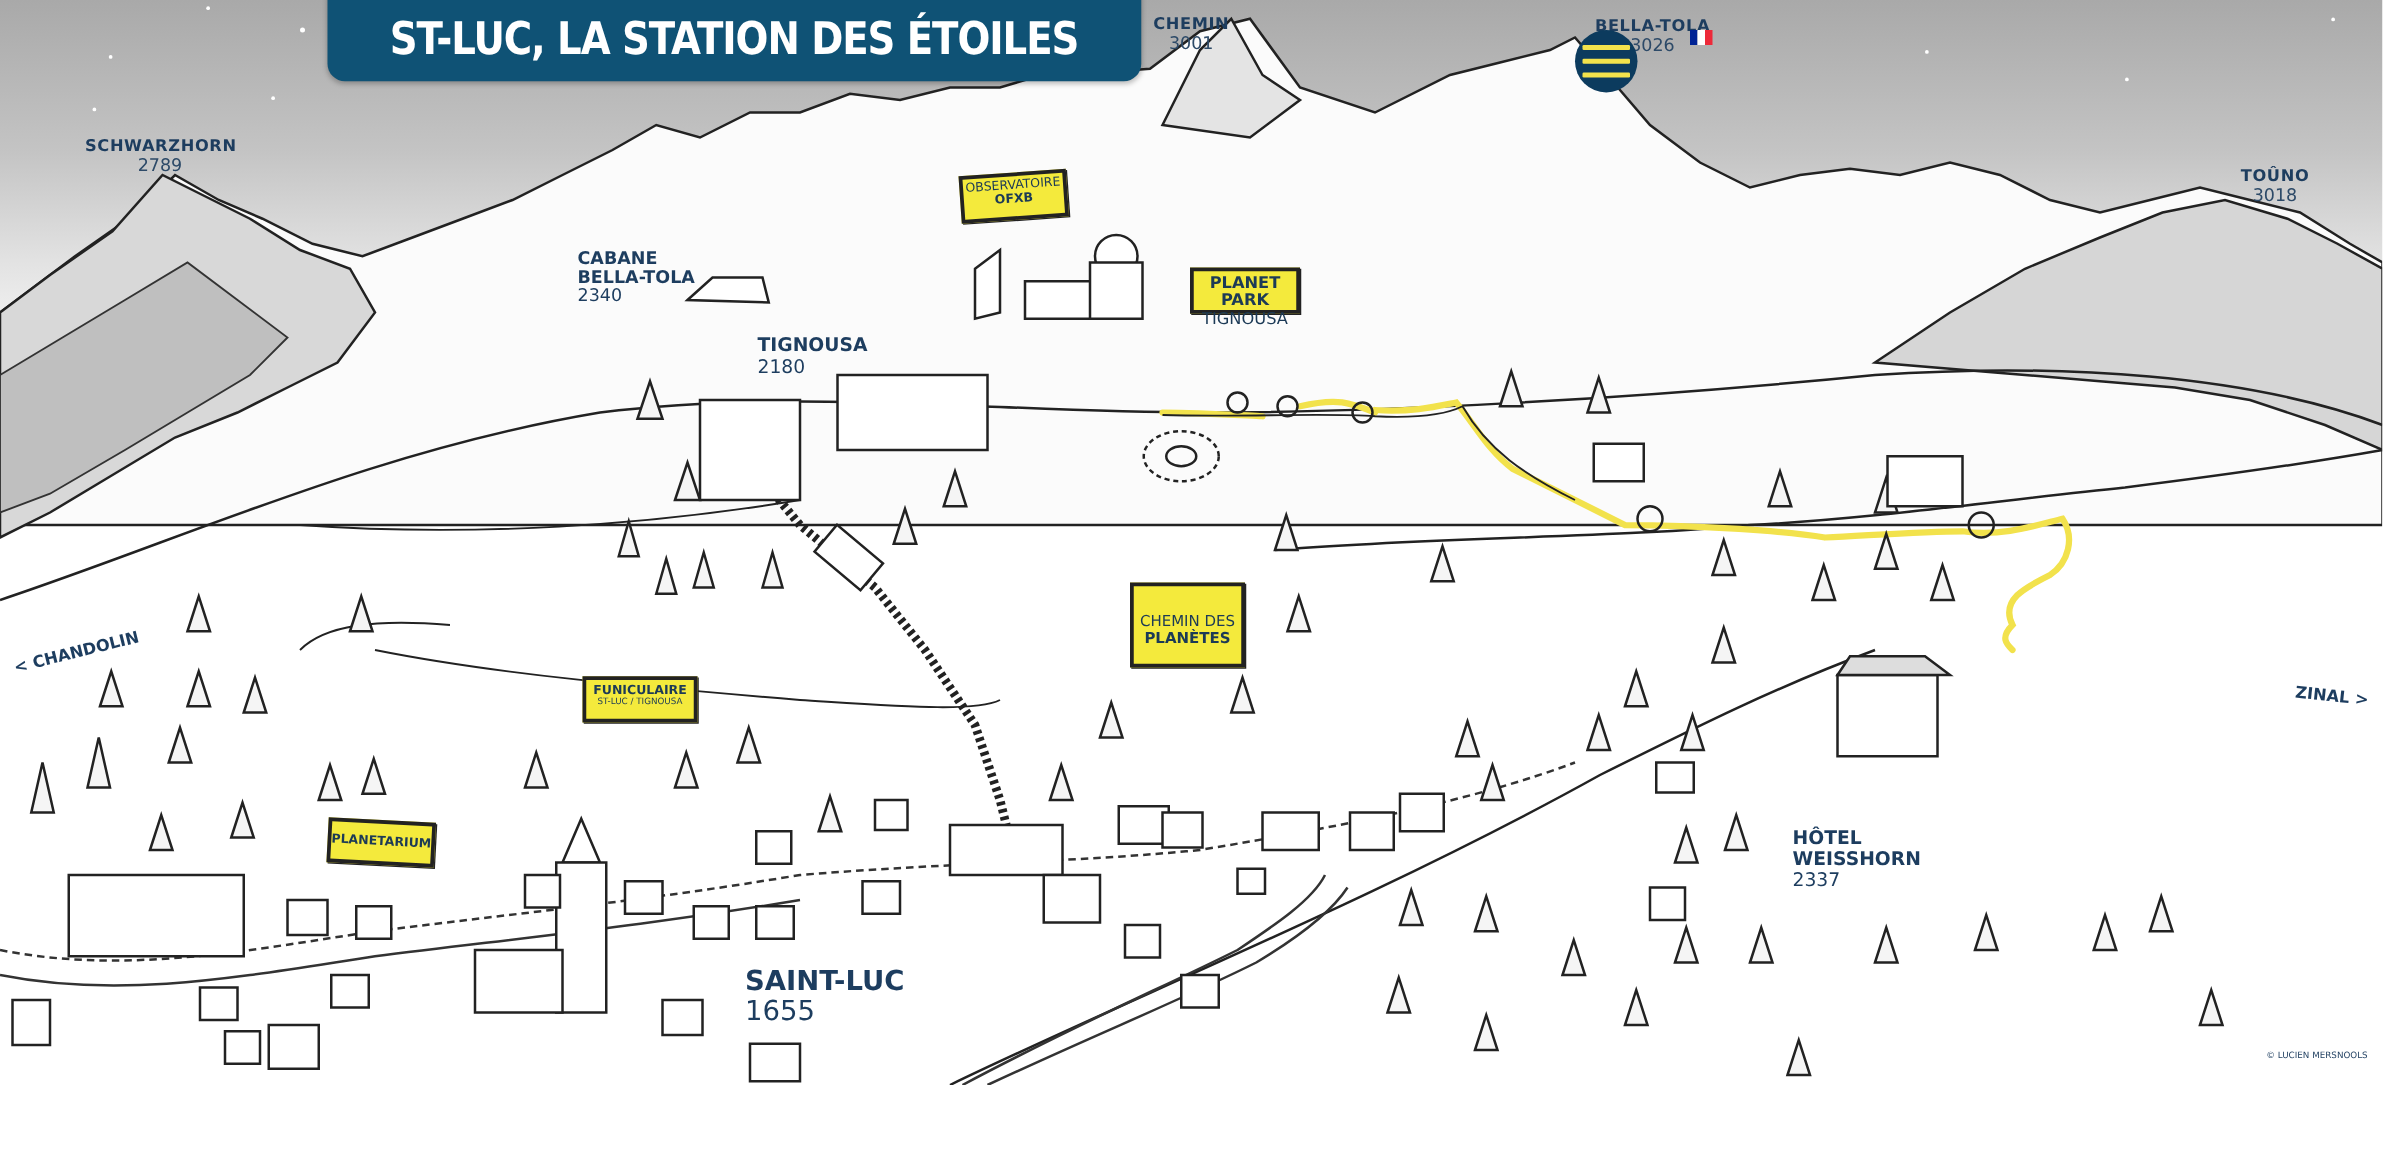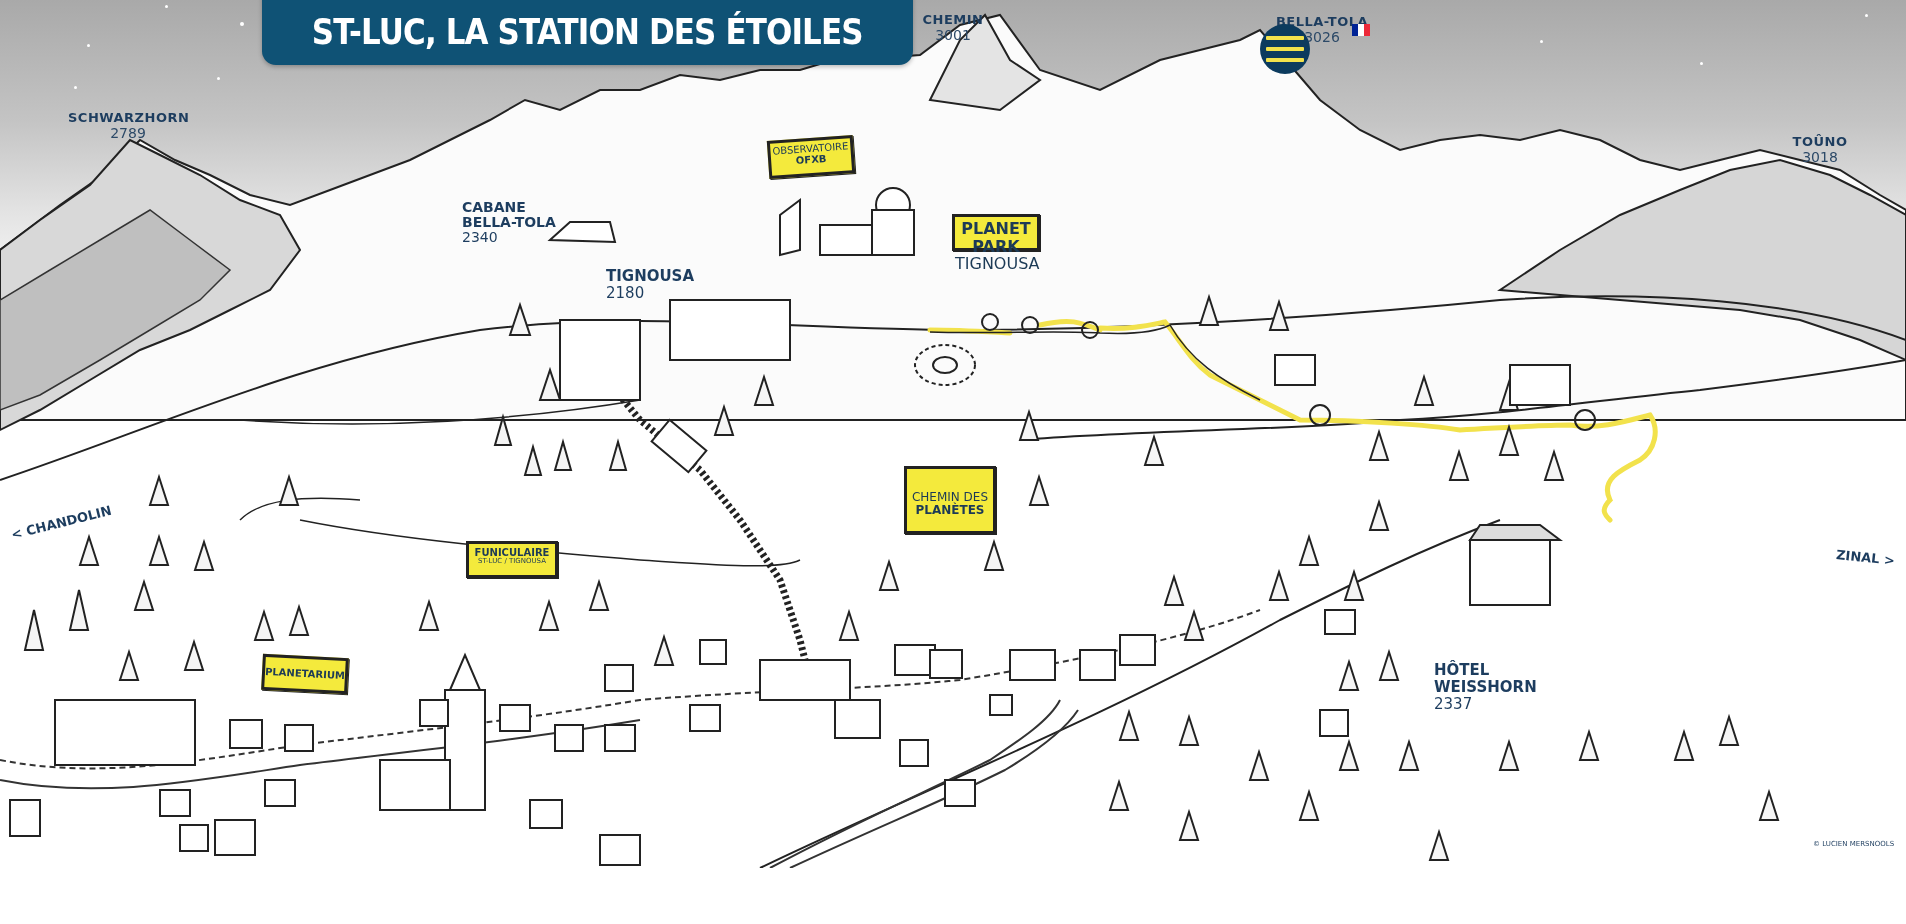--- a/index.html
+++ b/index.html
@@ -251,31 +251,35 @@
 
   <div class="place" style="left:462px;top:200px;width:100px;font-size:14px;line-height:15px;">
     <span style="display:block;">CABANE</span>
     <span style="display:block;">BELLA-TOLA</span>
     <span class="alt">2340</span>
   </div>
   <div class="place" style="left:606px;top:268px;width:100px;font-size:15px;line-height:17px;">
     <span style="display:block;">TIGNOUSA</span>
     <span class="alt">2180</span>
   </div>
+  <div class="place" style="left:596px;top:774px;width:150px;font-size:22px;line-height:24px;">
+    <span style="display:block;">SAINT-LUC</span>
+    <span class="alt">1655</span>
+  </div>
   <div class="place" style="left:1434px;top:622px;width:120px;font-size:15px;line-height:17px;">
     <span style="display:block;margin-top:40px;">HÔTEL</span>
     <span style="display:block;">WEISSHORN</span>
     <span class="alt">2337</span>
   </div>
 
   <div class="sign" style="left:768px;top:138px;width:80px;height:30px;font-size:10px;padding-top:2px;transform:rotate(-4deg);">
     <em>OBSERVATOIRE</em>
     <b>OFXB</b>
   </div>
-  <div class="sign" style="left:952px;top:214px;width:82px;height:28px;font-size:16px;padding-top:3px;">
+  <div class="sign" style="left:952px;top:214px;width:82px;height:28px;font-size:13px;padding-top:3px;">
     <b>PLANET PARK</b>
     <em>TIGNOUSA</em>
   </div>
   <div class="sign" style="left:904px;top:466px;width:86px;height:40px;font-size:12px;padding-top:22px;">
     <em>CHEMIN DES</em>
     <b>PLANÈTES</b>
   </div>
   <div class="sign" style="left:466px;top:541px;width:86px;height:28px;font-size:10px;padding-top:3px;">
     <b>FUNICULAIRE</b>
     <em style="font-size:7px;">ST-LUC / TIGNOUSA</em>

